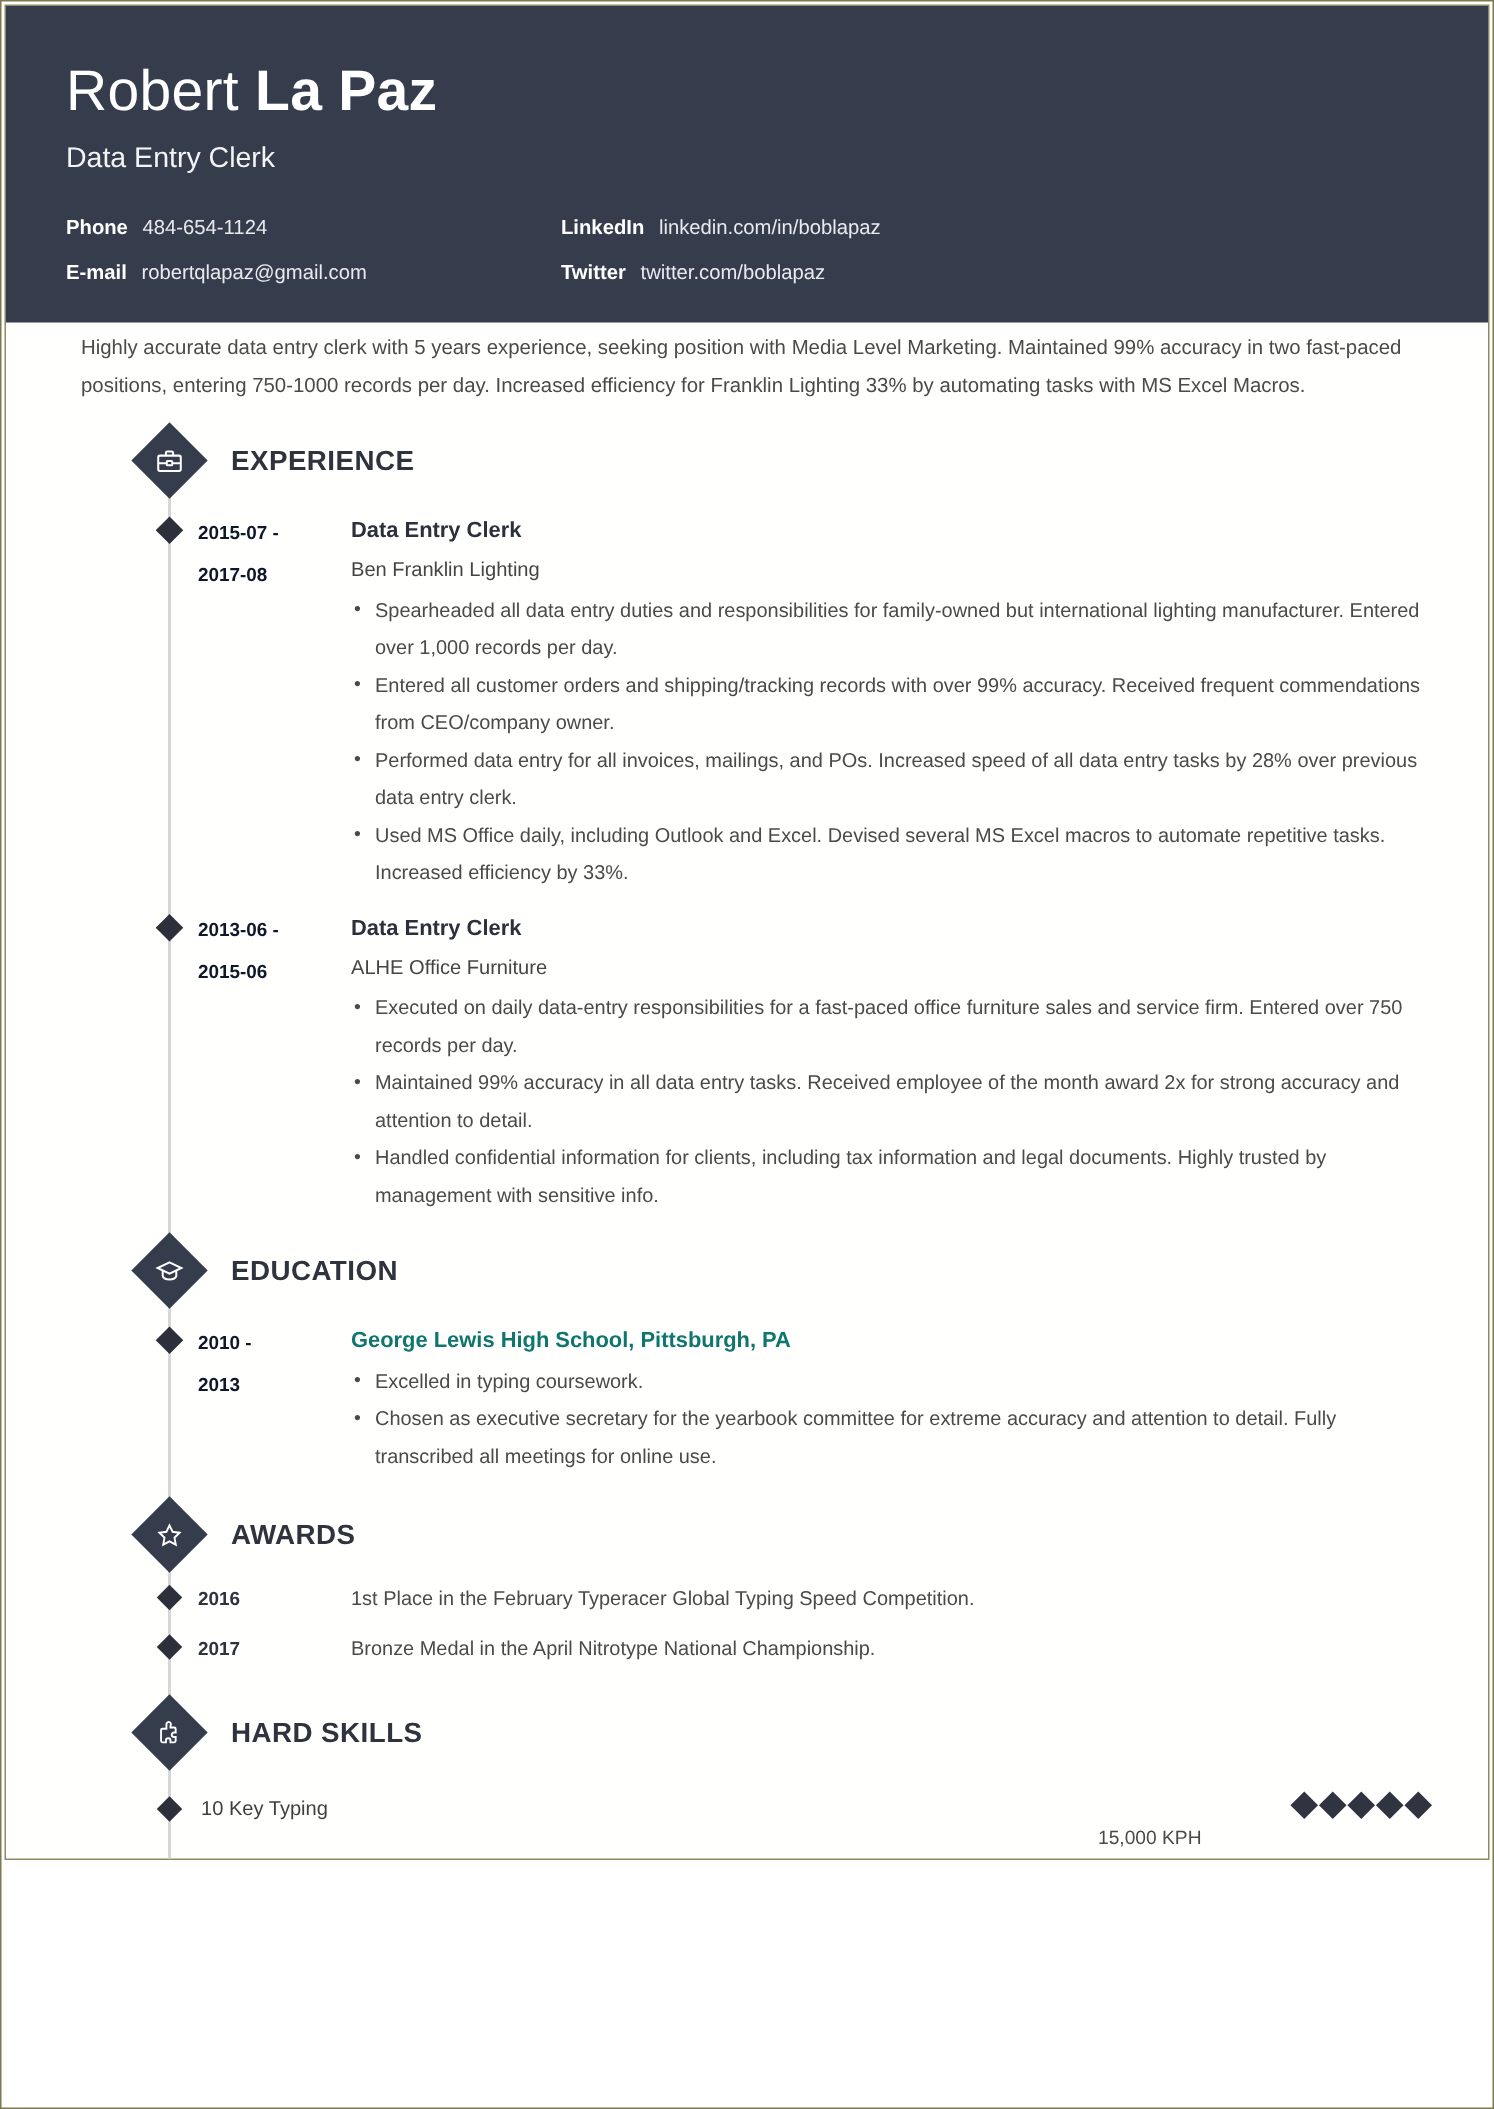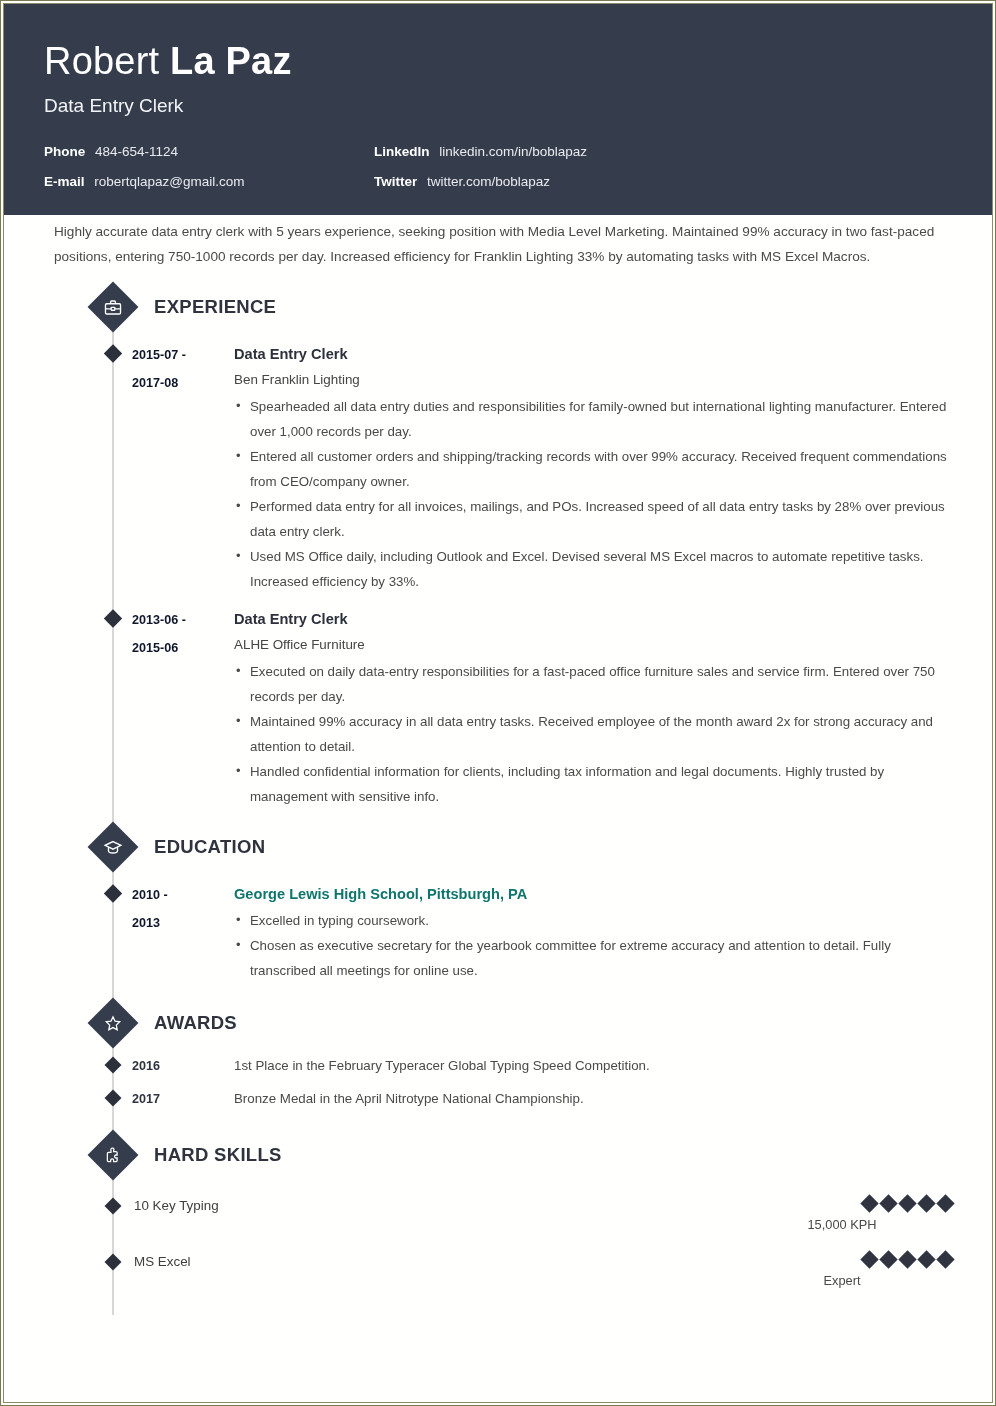--- a/index.html
+++ b/index.html
@@ -15,21 +15,21 @@
     position: relative;
     width: 996px;
     height: 1406px;
     background: #ffffff;
     border: 1px solid #7b7a4e;
     overflow: hidden;
   }
   #page-inner {
     position: absolute;
     left: 2px; top: 2px;
-    width: 990px; height: 1400px;
+    width: 990px; height: 1237px;
     border: 1px solid #8c8b63;
     background: #fffffe;
     overflow: hidden;
   }
 
   
   .header {
     background: #353d4d;
     padding: 34px 40px 26px 40px;
     color: #ffffff;
@@ -238,21 +238,21 @@
     background: #2b303b;
   }
   .skill-name {
     margin-left: 60px;
     padding-left: 2px;
     font-size: 13.4px;
     line-height: 22px;
     color: #3f3f3f;
     flex: 1;
   }
-  .skill-rating { text-align: center; width: 220px; flex: none; }
+  .skill-rating { text-align: left; width: 220px; flex: none; }
   .rating-diamonds {
     display: flex;
     justify-content: flex-end;
     gap: 6px;
     height: 16px;
     align-items: center;
   }
   .rd {
     width: 13px;
     height: 13px;

